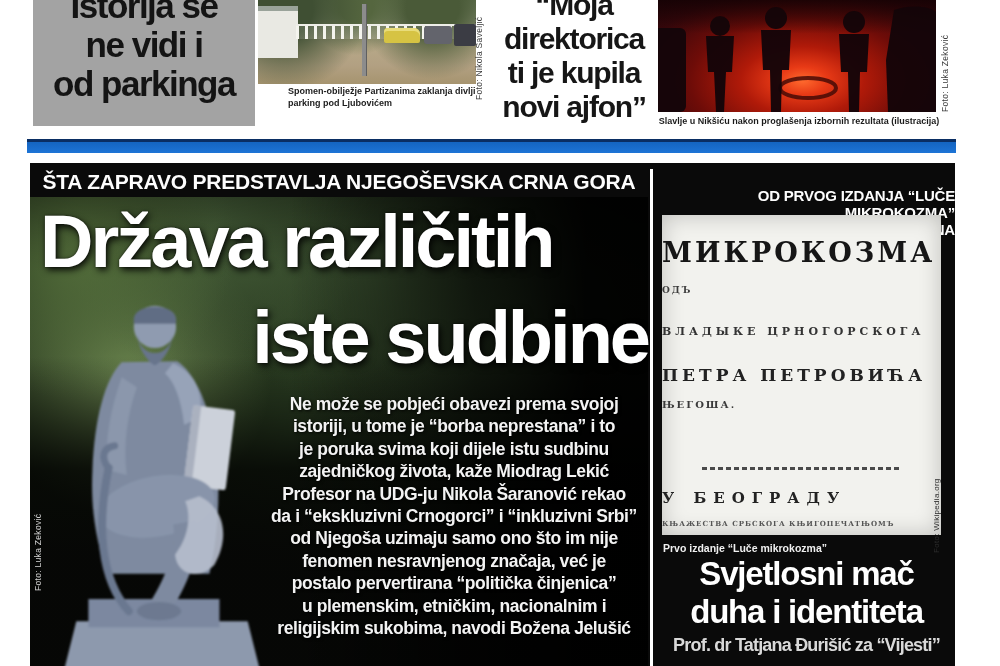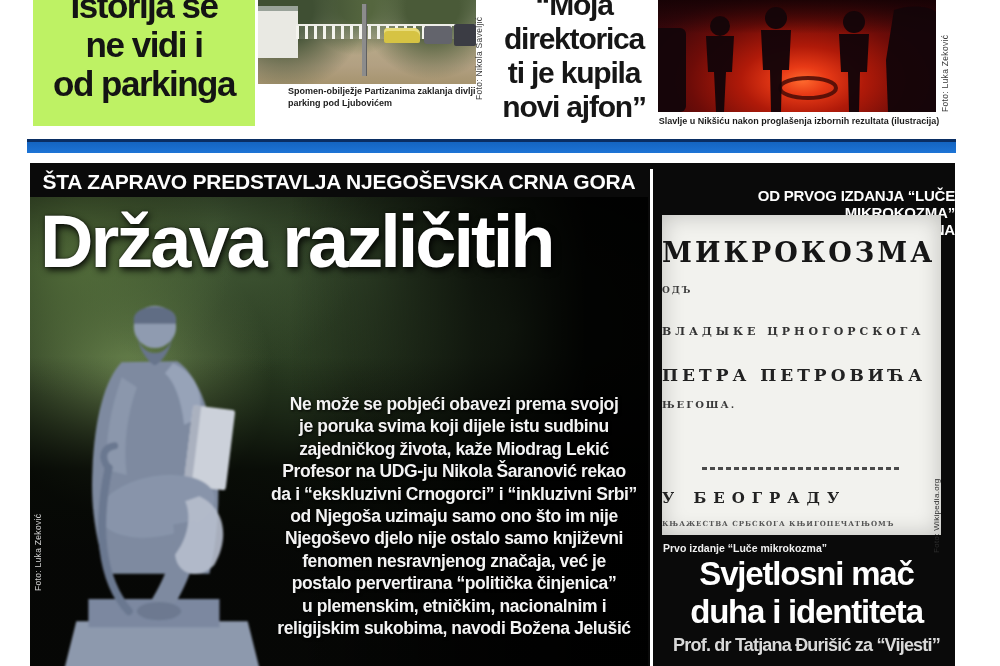--- a/index.html
+++ b/index.html
@@ -1,21 +1,21 @@
 <!DOCTYPE html>
 <html><head>
 <meta charset="utf-8">
 <style>
   html,body{margin:0;padding:0;background:#ffffff;}
   #page{position:relative;width:1000px;height:666px;overflow:hidden;background:#ffffff;
         font-family:"Liberation Sans", sans-serif;}
   #page *{box-sizing:border-box;}
 
   
-  .gray-box{position:absolute;left:33px;top:0;width:222px;height:126px;background:#bef264;overflow:hidden;}
+  .gray-box{position:absolute;left:33px;top:0;width:222px;height:126px;background:#a3a3a3;overflow:hidden;}
   .gray-box .hl{position:absolute;left:0;top:-14px;width:100%;text-align:center;
     font-weight:bold;font-size:35px;line-height:39px;letter-spacing:-1.5px;color:#141414;}
 
   .parking-photo{position:absolute;left:258px;top:0;width:218px;height:84px;overflow:hidden;
     background:
       radial-gradient(circle at 12% 10%, #3f4f33 0 14%, rgba(63,79,51,0) 40%),
       radial-gradient(circle at 45% 6%, #55663f 0 12%, rgba(85,102,63,0) 35%),
       radial-gradient(circle at 80% 8%, #4a5a38 0 14%, rgba(74,90,56,0) 38%),
       linear-gradient(180deg, #6a7a58 0%, #8c9478 22%, #b0a68c 36%, #b7a888 55%, #b2a082 78%, #a6946f 100%);}
   .parking-building{position:absolute;left:0;top:6px;width:40px;height:52px;background:#e9e9e3;
@@ -195,29 +195,30 @@
           <ellipse cx="120" cy="238" rx="58" ry="30" fill="#8894aa" transform="rotate(-10 120 238)"></ellipse>
           <path d="M158,252 C164,282 152,312 136,338 L114,332 C130,306 140,278 136,256 Z" fill="#7e8aa0"></path>
           <path d="M162,228 C188,240 192,270 177,296 C162,312 140,306 138,286 C152,268 154,246 148,233 Z" fill="#b5bdcc" opacity="0.92"></path>
           <ellipse cx="122" cy="342" rx="22" ry="9" fill="#6d7990"></ellipse>
           <path d="M72,200 C60,258 64,310 92,342" fill="none" stroke="#6b7890" stroke-width="8" stroke-linecap="round"></path>
           <path d="M72,200 C64,190 66,180 78,178" fill="none" stroke="#6b7890" stroke-width="7" stroke-linecap="round"></path>
         </g>
       </svg>
 
       <div class="main-hl main-hl-1">Država različitih</div>
+      <div class="main-hl main-hl-2">iste sudbine</div>
 
       <div class="body-block">
         <div>Ne može se pobjeći obavezi prema svojoj</div>
+        <div>istoriji, u tome je “borba neprestana” i to</div>
         <div>je poruka svima koji dijele istu sudbinu</div>
         <div>zajedničkog života, kaže Miodrag Lekić</div>
         <div>Profesor na UDG-ju Nikola Šaranović rekao</div>
         <div>da i “ekskluzivni Crnogorci” i “inkluzivni Srbi”</div>
         <div>od Njegoša uzimaju samo ono što im nije</div>
-        <div>Njegoševo djelo nije ostalo samo književni</div>
         <div>fenomen nesravnjenog značaja, već je</div>
         <div>postalo pervertirana “politička činjenica”</div>
         <div>u plemenskim, etničkim, nacionalnim i</div>
         <div>religijskim sukobima, navodi Božena Jelušić</div>
       </div>
 
       <div class="v-credit statue-credit">Foto: Luka Zeković</div>
     </div>
 
     <div class="divider"></div>

